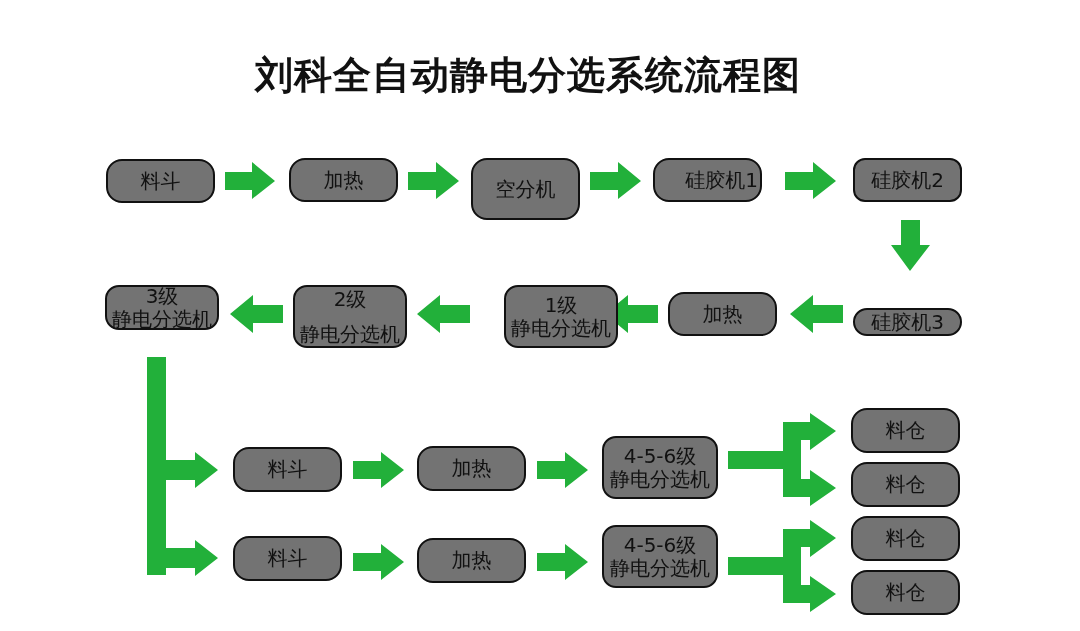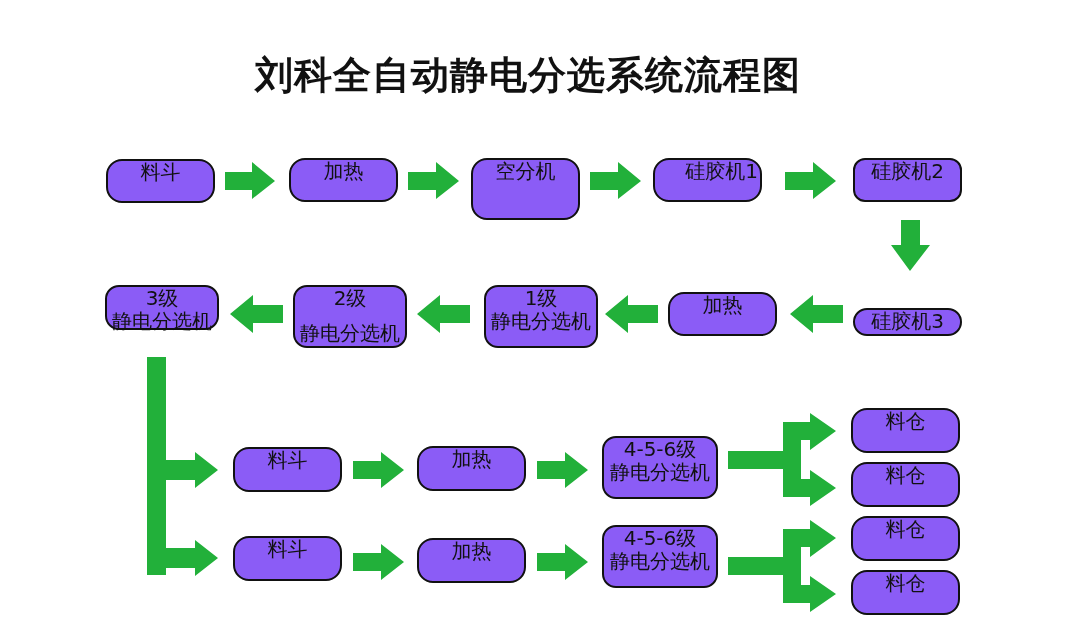--- a/index.html
+++ b/index.html
@@ -1,22 +1,22 @@
 <!DOCTYPE html>
 <html><head>
   <meta charset="utf-8">
   <style>
     html, body { margin: 0; padding: 0; background: #ffffff; }
     body { width: 1080px; height: 631px; position: relative; overflow: hidden;
            font-family: "DejaVu Sans", "Liberation Sans", sans-serif; }
     .title { position: absolute; left: 0; top: 18px; width: 1056px; text-align: center;
              font-size: 38px; font-weight: bold; color: #111; letter-spacing: 1px; margin-top: 32px; }
     .node { position: absolute; box-sizing: border-box; border: 2.5px solid #111;
-            border-radius: 16px; background: #8b5cf6; display: flex; flex-direction: column;
-            align-items: center; font-size: 20px; color: #111;
+            border-radius: 16px; background: #737373; display: flex; flex-direction: column;
+            align-items: center; justify-content: center; font-size: 20px; color: #111;
             line-height: 1.15; text-align: center; }
     .node.tall { border-radius: 14px; font-size: 20px; }
     svg.arrows { position: absolute; left: 0; top: 0; }
   </style>
 </head>
 <body>
 
 <div class="title">刘科全自动静电分选系统流程图</div>
 
 <svg class="arrows" width="1080" height="631">
@@ -67,21 +67,21 @@
   </div>
 
 <div class="node tall" style="left:105px;top:285px;width:114px;height:45px;">
   <span>3级</span>
   <span>静电分选机</span>
 </div>
 <div class="node tall" style="left:293px;top:285px;width:114px;height:63px;gap:12px;">
   <span>2级</span>
   <span>静电分选机</span>
 </div>
-<div class="node tall" style="left:484px;top:285px;width:114px;height:63px;">
+<div class="node tall" style="left:504px;top:285px;width:114px;height:63px;">
   <span>1级</span>
   <span>静电分选机</span>
 </div>
 <div class="node" style="left:668px;top:292px;width:109px;height:44px;">
     <span>加热</span>
   </div>
 <div class="node" style="left:853px;top:308px;width:109px;height:28px;">
     <span>硅胶机3</span>
   </div>
 

